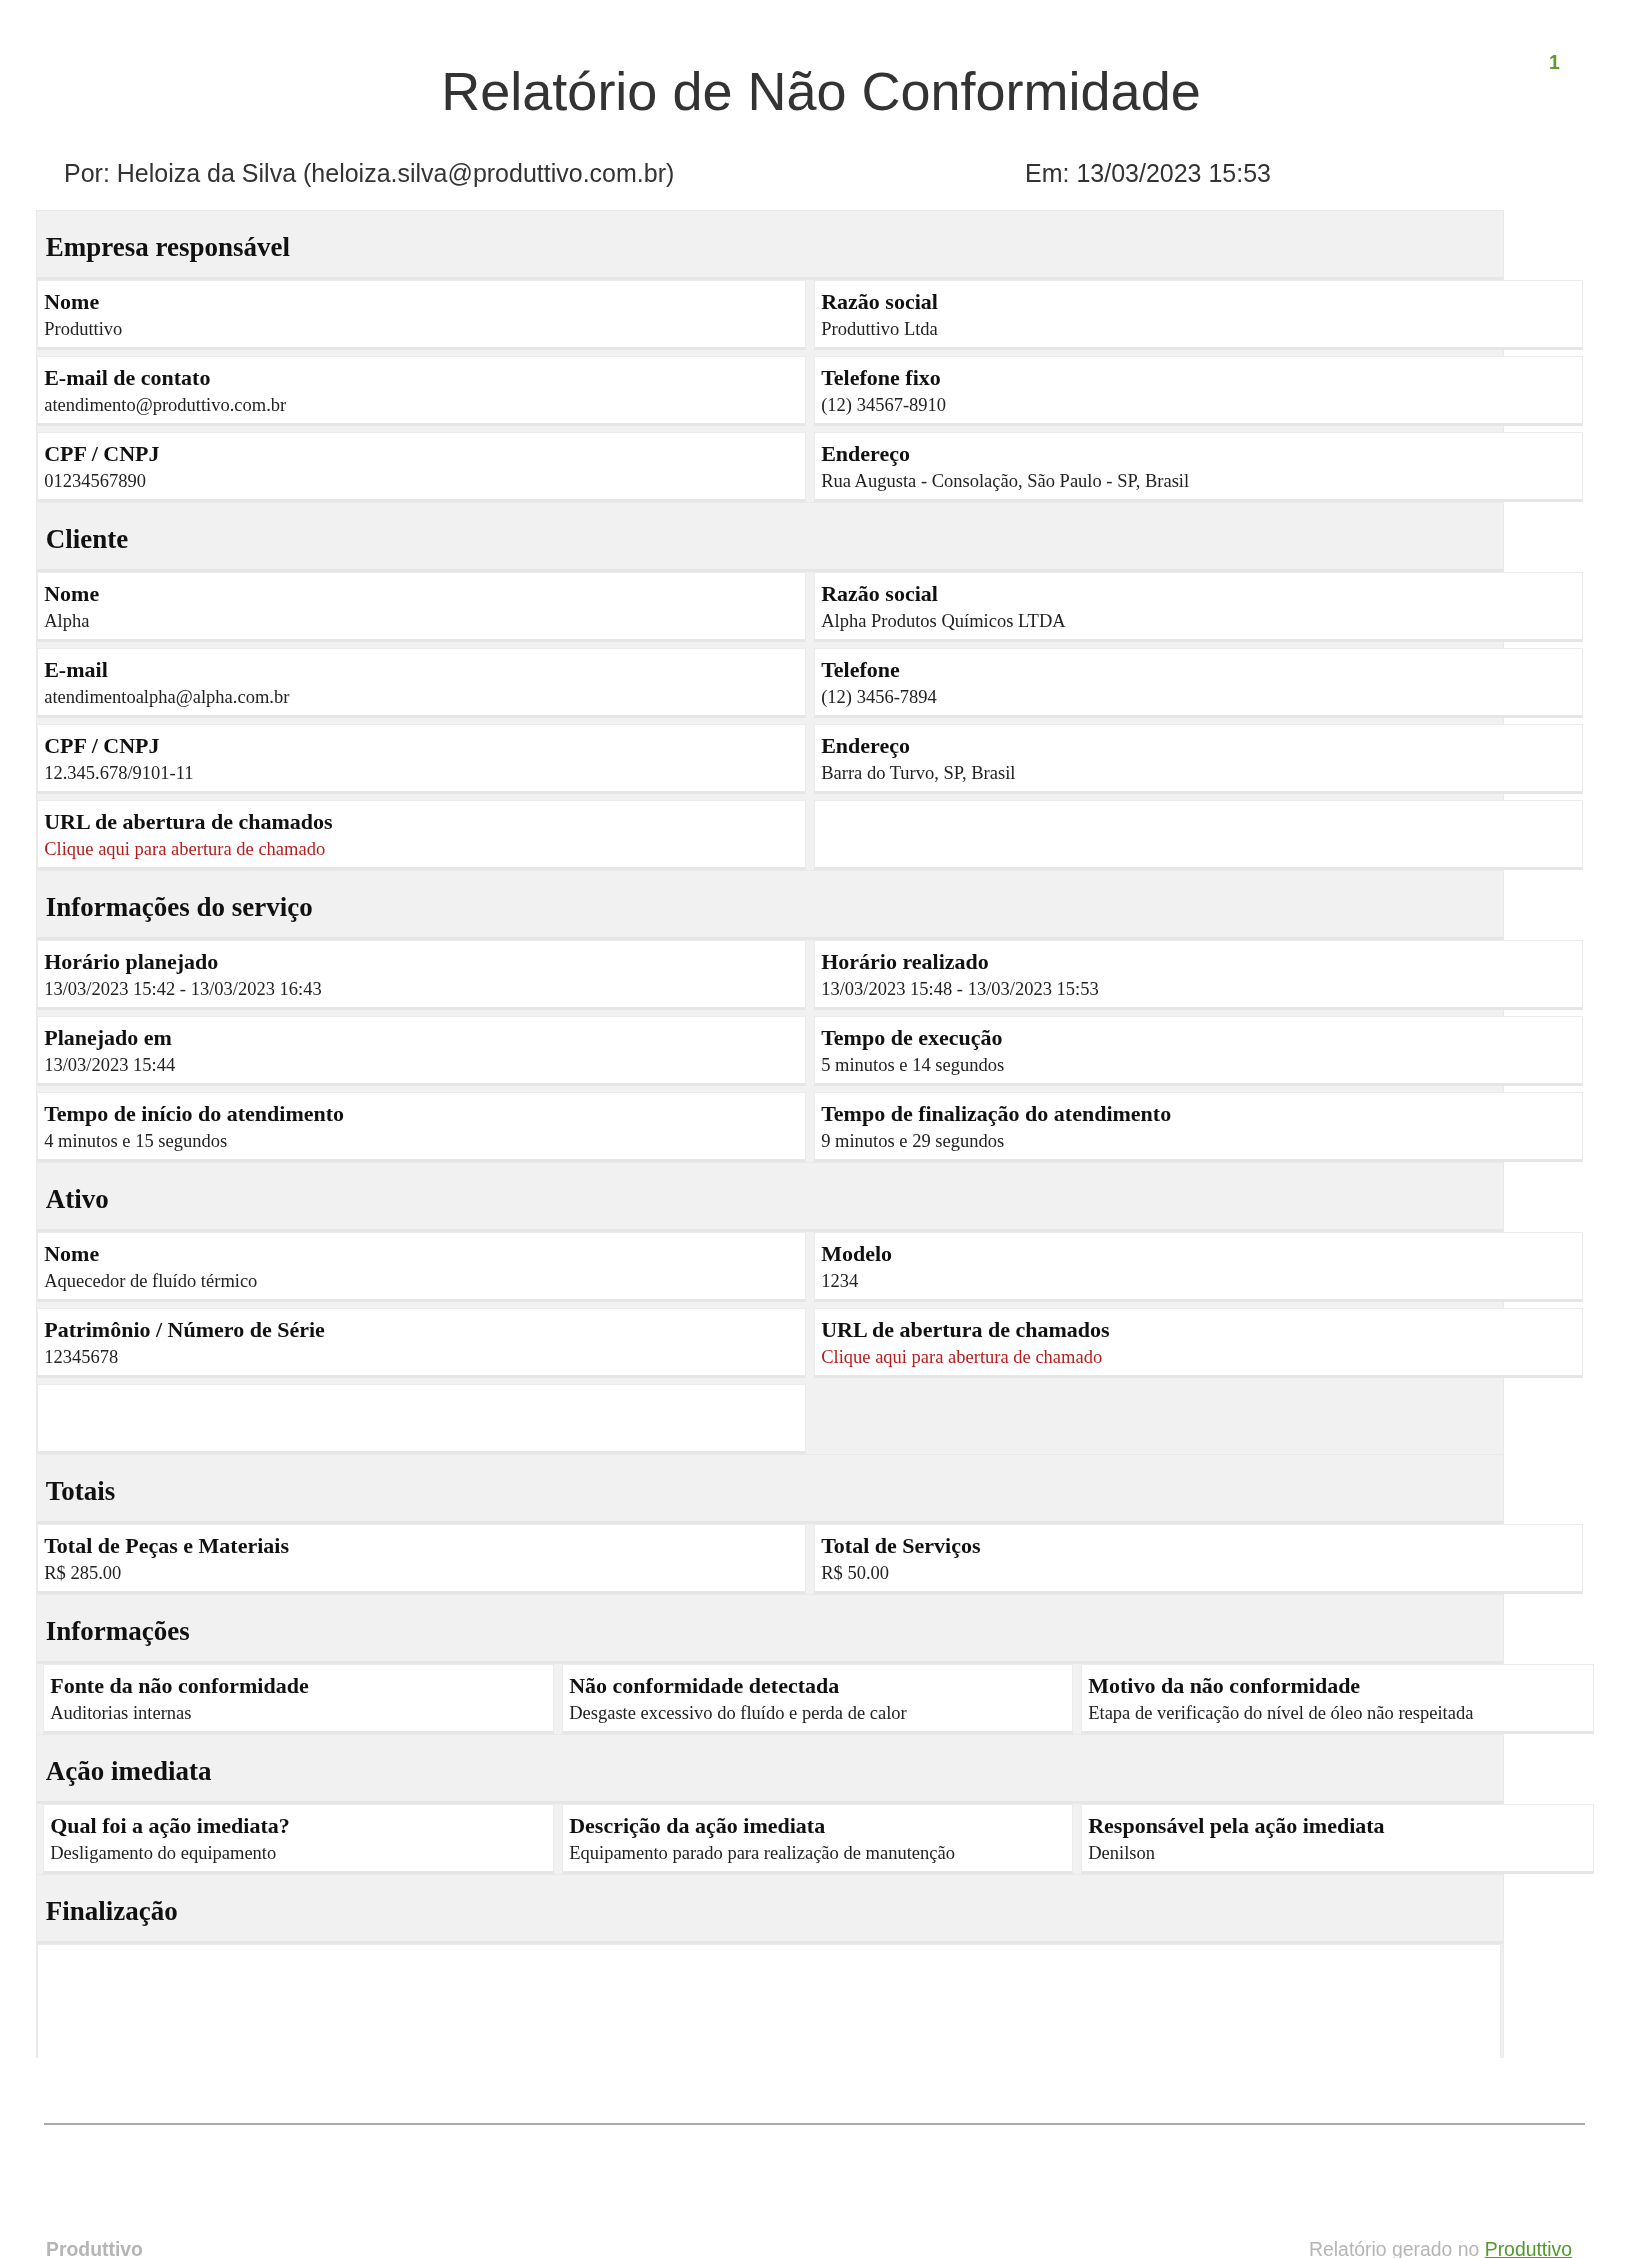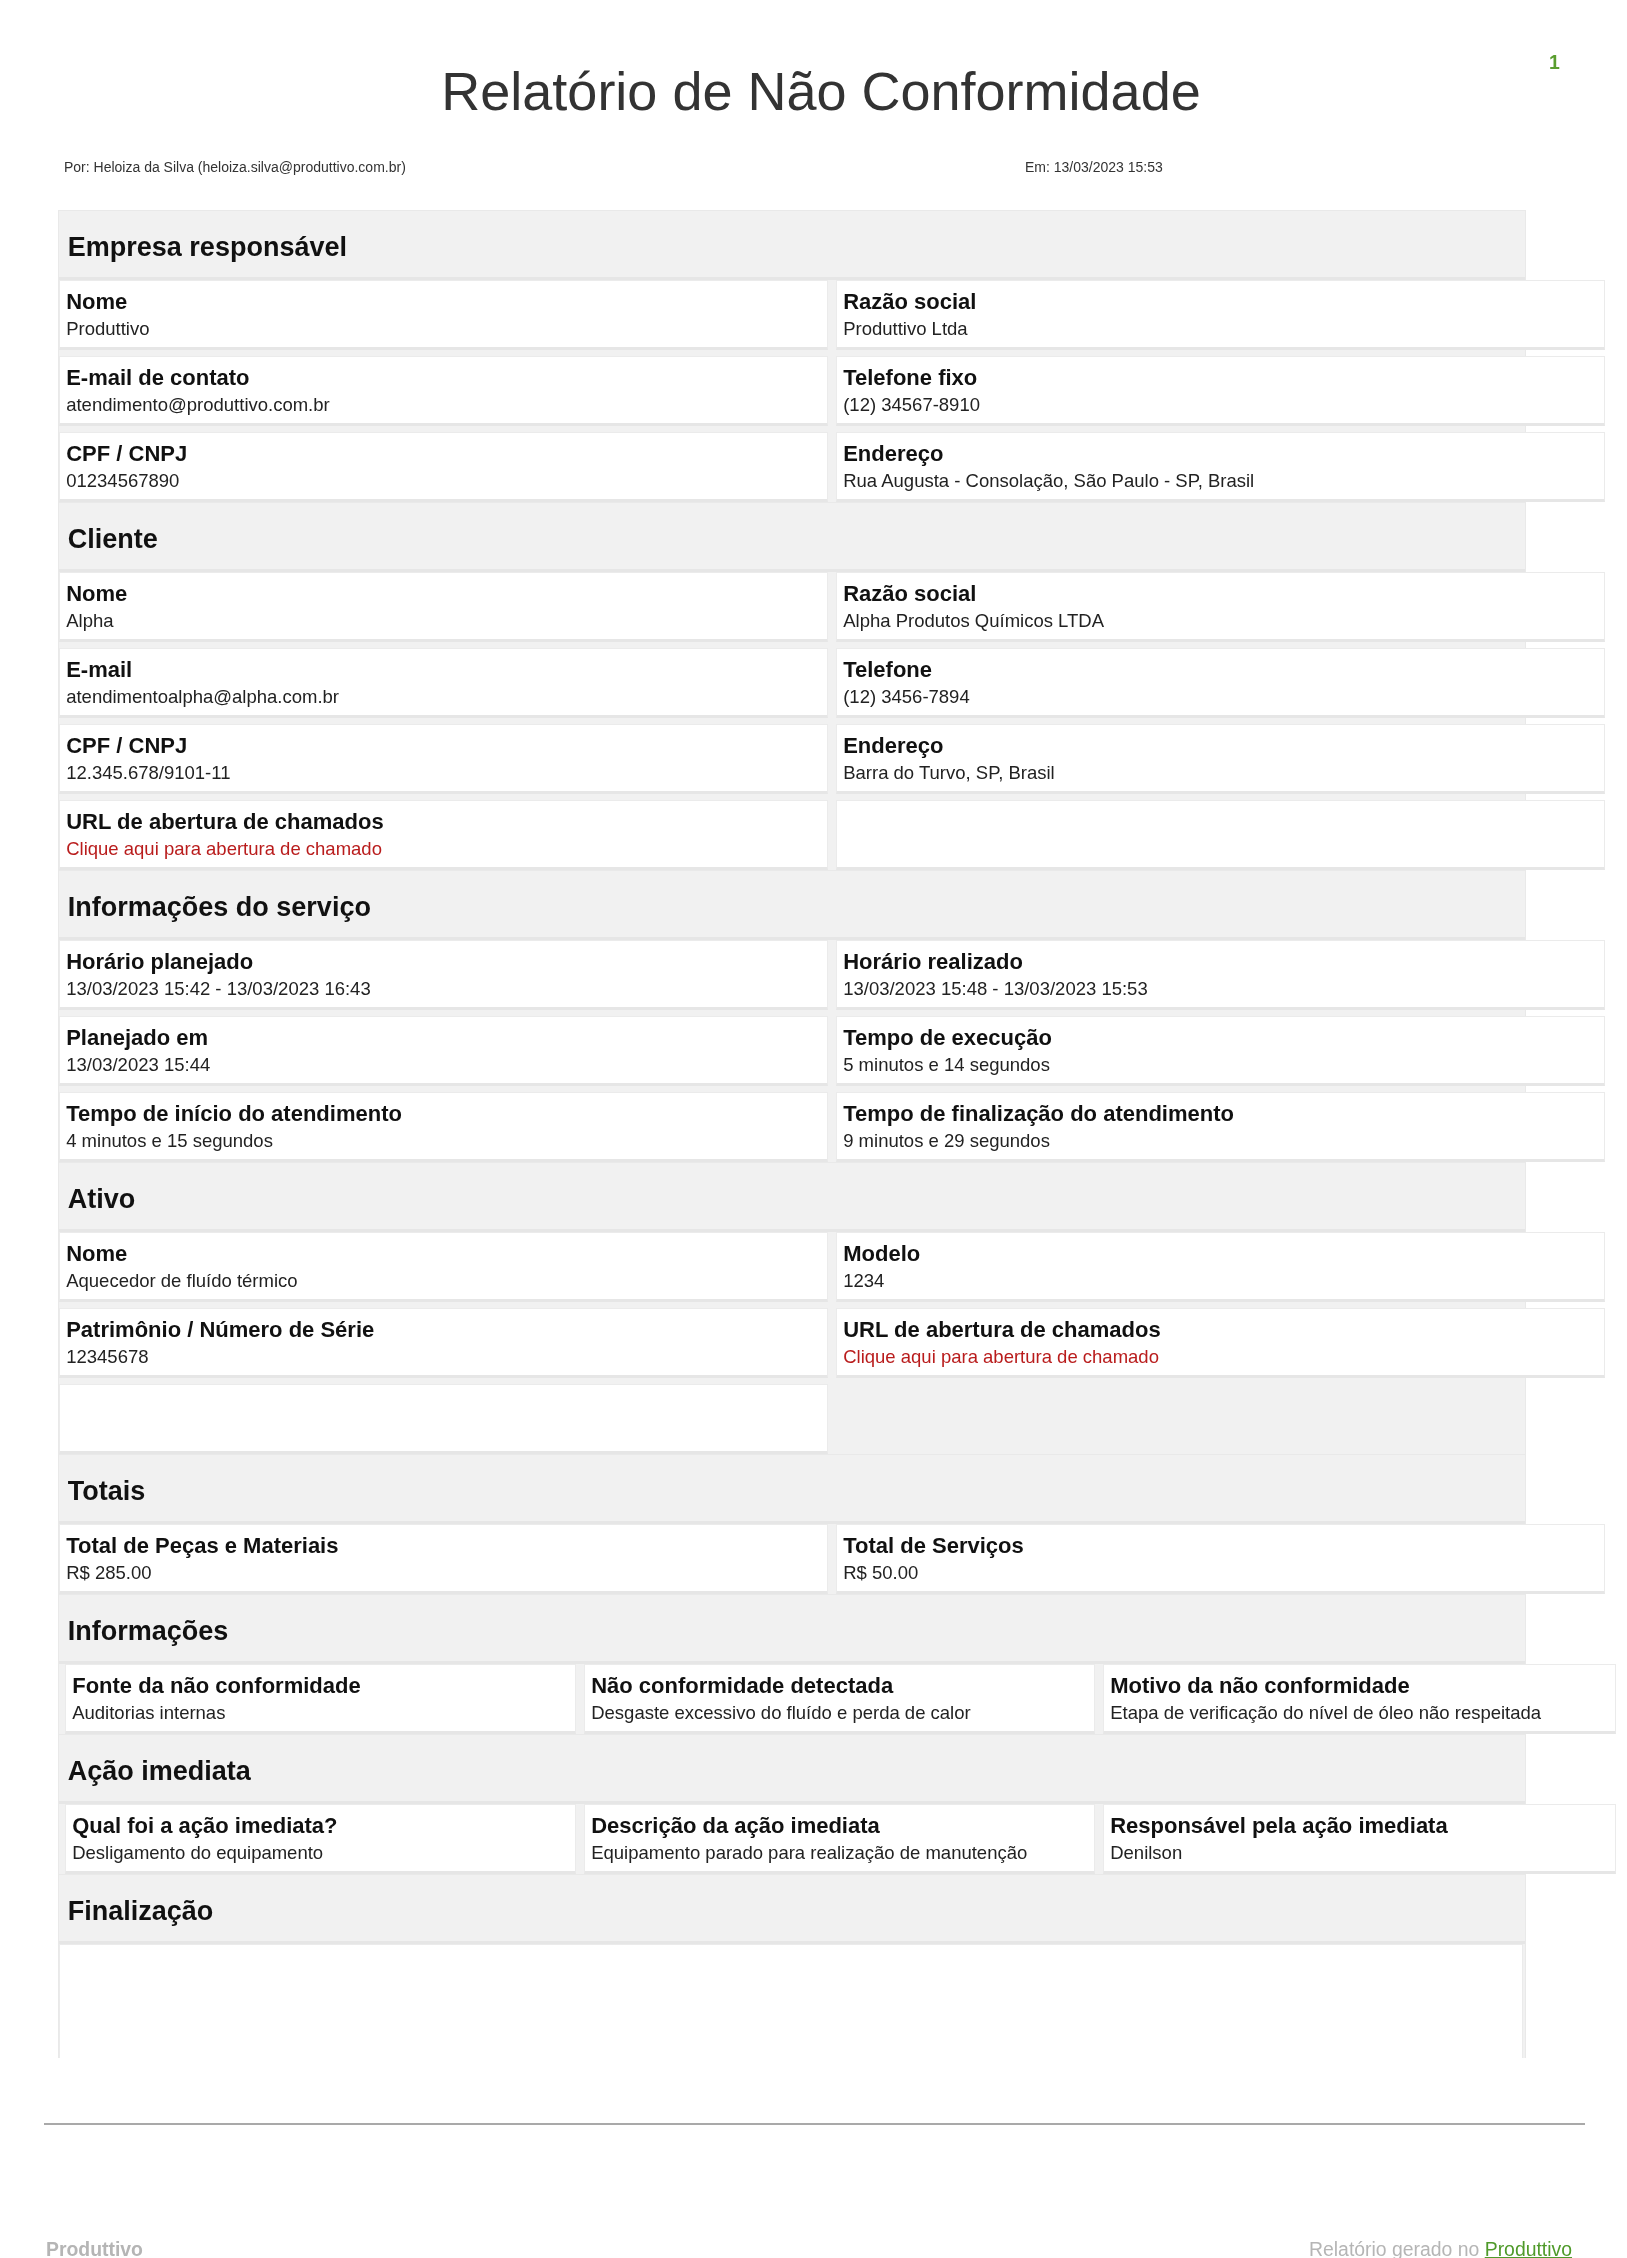--- a/index.html
+++ b/index.html
@@ -10,27 +10,27 @@
   .page-number {
     position: absolute; top: 51px; left: 1549px;
     font-size: 19.4px; font-weight: bold; color: #5a9e2f;
   }
   .title {
     position: absolute; top: 60px; left: 16px; width: 1610px;
     text-align: center; font-size: 54px; color: #333333; font-weight: normal;
     letter-spacing: 0px;
   }
   .meta {
-    position: absolute; top: 159px; font-size: 14px; color: #333;
+    position: absolute; top: 159px; font-size: 25px; color: #333;
   }
   .meta.by { left: 64px; }
   .meta.at { left: 1025px; }
 
   .report {
-    position: absolute; top: 210px; left: 58px; width: 1468px;
+    position: absolute; top: 210px; left: 36px; width: 1468px; font-family: Liberation Serif, serif;
   }
   .section { background: #f1f1f1; border-left: 1.8px solid #e9e9e9; border-right: 1.8px solid #e9e9e9; }
   .section-header {
     height: 70px; box-sizing: border-box;
     padding: 21px 0 0 8.8px;
     font-size: 27px; font-weight: bold; color: #111;
     border-top: 1.8px solid #e9e9e9;
     border-bottom: 3.5px solid #e6e6e6;
   }
   .grid { display: grid; gap: 6px; }

